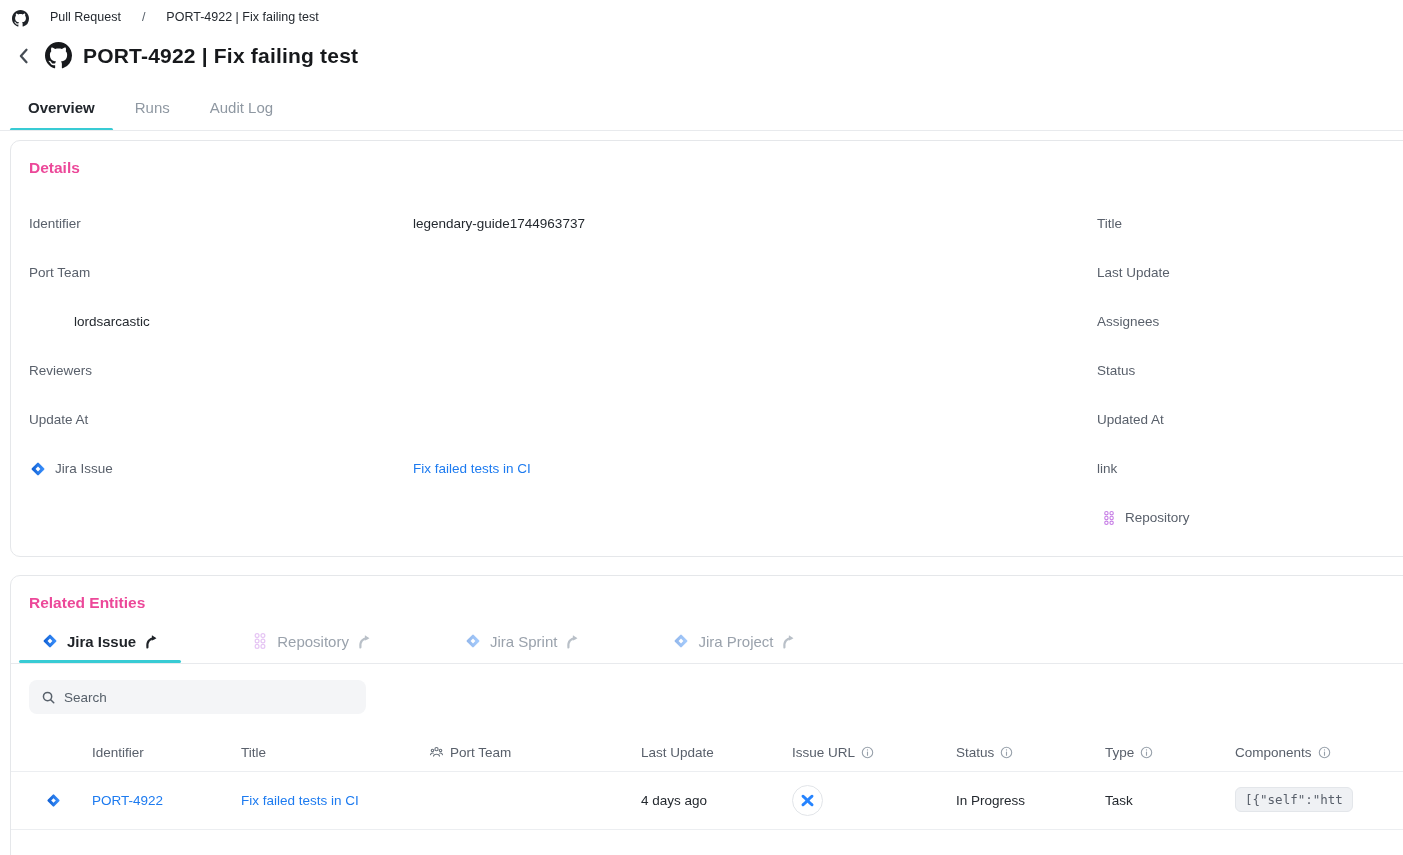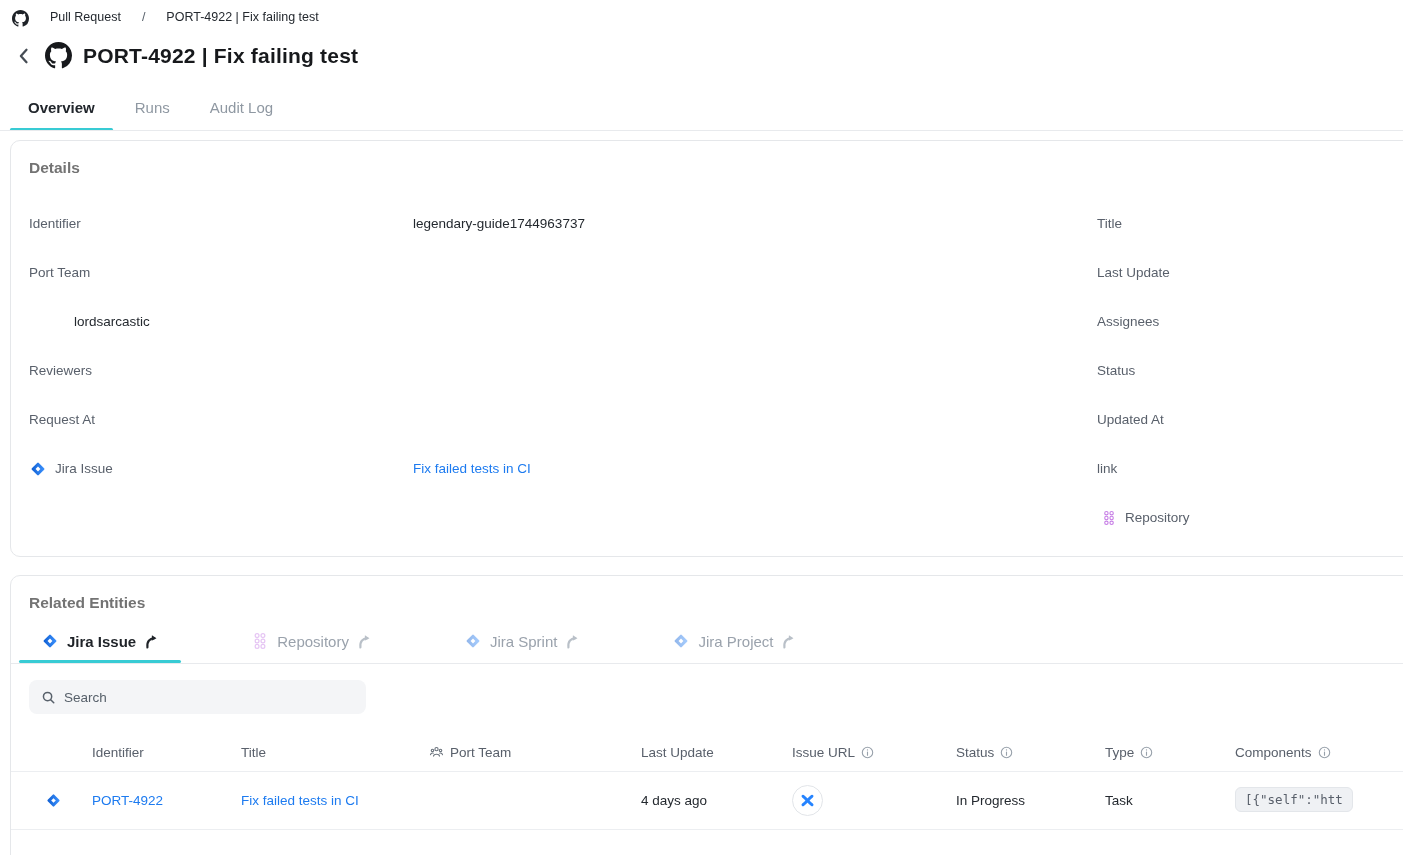--- a/index.html
+++ b/index.html
@@ -26,21 +26,21 @@
   .main-tabs { position:absolute; top:90px; left:10px; display:flex; gap:4px; }
   .main-tab { position:relative; padding:9px 18px 15px; font-size:15px; color:#8f98a2; cursor:pointer; }
   .main-tab.active { color:#21262c; font-weight:600; }
   .main-tab.active::after { content:""; position:absolute; left:0; right:0; bottom:0; height:3px;
     background:#38cbd4; border-radius:2px; }
   .tabs-rule { position:absolute; top:130px; left:0; width:1403px; height:1px; background:#e8eaed; }
 
   
   .card { position:absolute; left:10px; width:1452px; background:#fff;
     border:1px solid #e5e7ea; border-radius:10px; }
-  .card-heading { position:absolute; left:18px; top:18px; font-size:15.5px; font-weight:600; color:#737373; }
+  .card-heading { position:absolute; left:18px; top:18px; font-size:15.5px; font-weight:600; color:#ec4899; }
 
   #details-card { top:140px; height:417px; }
 
   .fields { position:absolute; top:58px; display:flex; flex-direction:column; }
   .fields.left-col  { left:18px;  width:1060px; }
   .fields.right-col { left:1086px; width:360px; }
   .field-row { height:49px; display:flex; align-items:center; font-size:13.5px; }
   .field-label { width:339px; color:#59606b; display:flex; align-items:center; gap:8px; flex:none; }
   .right-col .field-label { width:340px; }
   .field-value { color:#24292f;margin-left:45px; }
@@ -135,21 +135,21 @@
         <span class="field-value"></span>
       </div>
       <div class="field-row">
         <span class="field-value">lordsarcastic</span>
       </div>
       <div class="field-row">
         <span class="field-label">Reviewers</span>
         <span class="field-value"></span>
       </div>
       <div class="field-row">
-        <span class="field-label">Request At</span>
+        <span class="field-label">Update At</span>
         <span class="field-value"></span>
       </div>
       <div class="field-row">
         <span class="field-label">
           <svg class="fi" viewBox="0 0 24 24">
             <defs>
                 <linearGradient id="jg1" x1="0" y1="1" x2="1" y2="0">
                   <stop offset="0" stop-color="#0e5dd1"></stop>
                   <stop offset="1" stop-color="#3d93ff"></stop>
                 </linearGradient>

